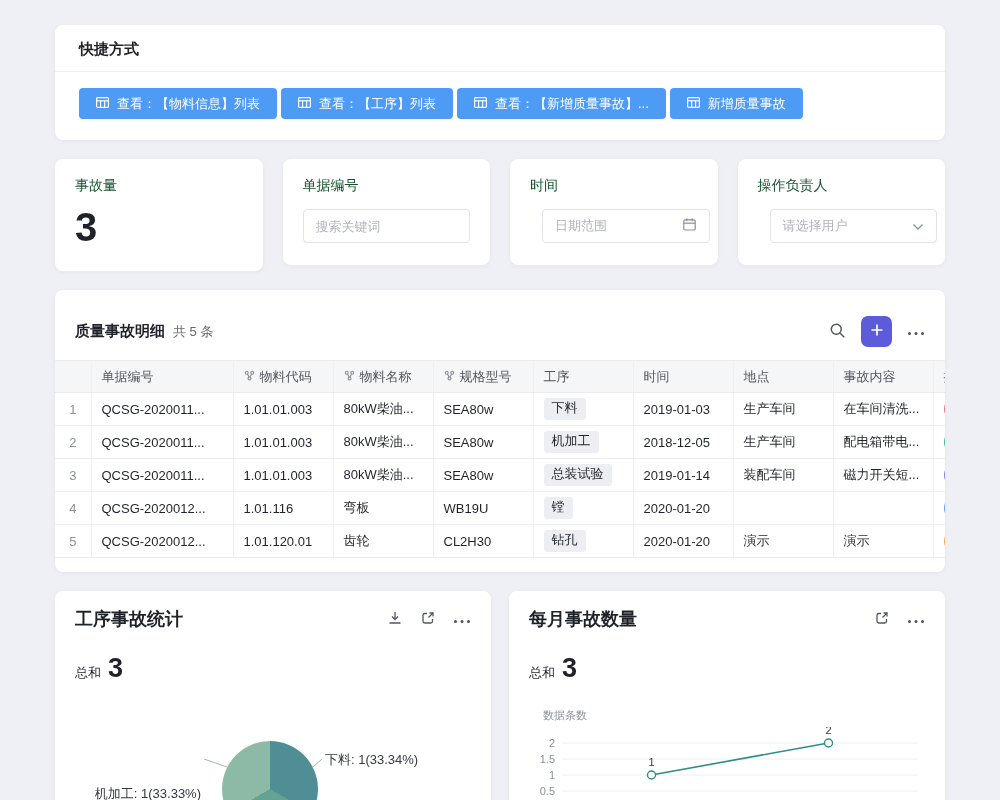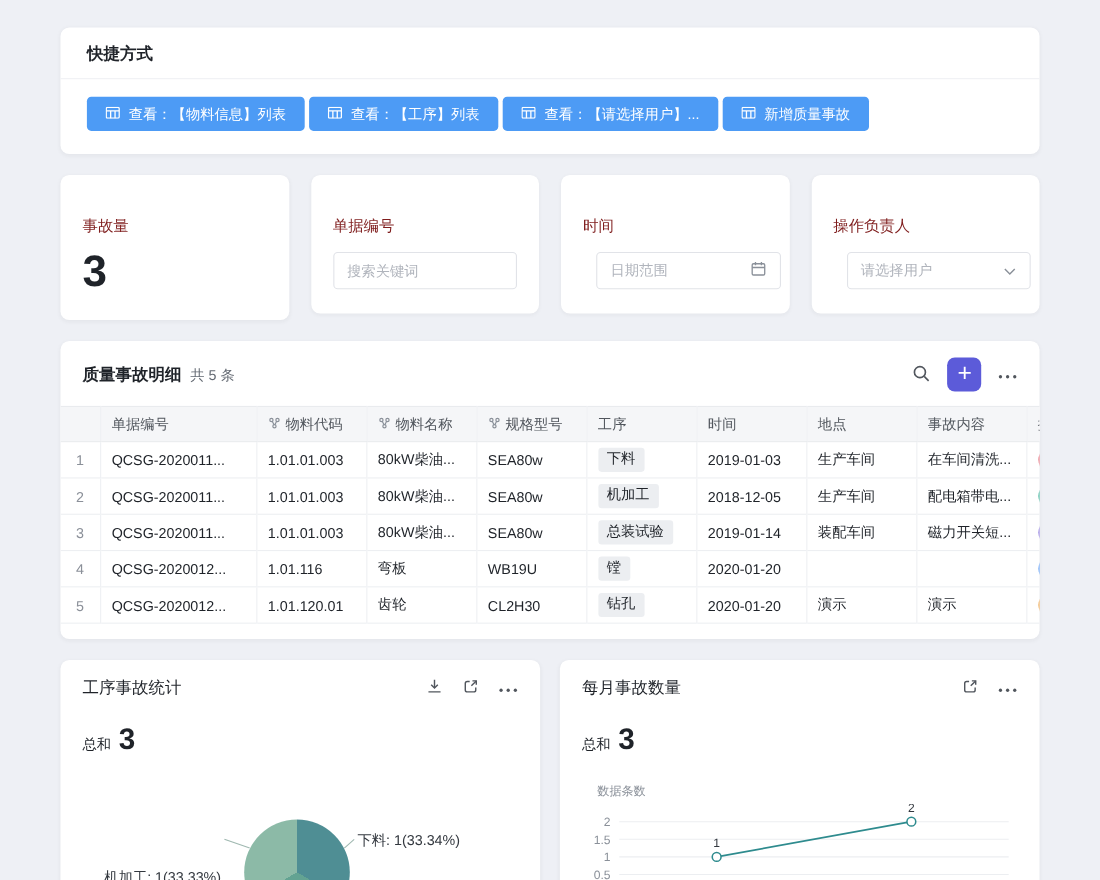--- a/index.html
+++ b/index.html
@@ -22,33 +22,33 @@
   .shortcut-btn {
     display:flex; align-items:center; gap:8px; border:none; cursor:pointer;
     background: var(--brand-blue, #4d9bf5); color:#fff; font-size:13px;
     height:31px; padding:0 17px; border-radius:4px;
     font-family:inherit;
   }
 
   
   .filter-row { display:grid; grid-template-columns:repeat(4,1fr); gap:20px; align-items:start; }
   .filter-card { padding:18px 20px 22px; }
-  .filter-label { font-size:14px; color:#7f1d1d;margin-top:20px; }
+  .filter-label { font-size:14px; color:#14532d; }
   .metric-value { font-size:40px; font-weight:700; margin-top:10px; line-height:1.1; }
   .text-input, .pseudo-input {
     margin-top:14px; width:100%; height:34px; border:1px solid #e1e3e8; border-radius:4px;
     padding:0 12px; font-size:13px; font-family:inherit; background:#fff;
   }
   .text-input { color:#000000; outline:none; }
   .text-input::placeholder { color:#b0b4bc; }
   .pseudo-input { display:flex; align-items:center; justify-content:space-between; color:#b0b4bc; cursor:pointer;margin-left:12px; }
   .pseudo-input svg { flex:none; }
 
   
-  .table-card { padding-top:15px; overflow:hidden; }
+  .table-card { padding-top:26px; overflow:hidden; }
   .table-head { display:flex; align-items:center; padding:0 20px 13px; }
   .table-title { font-size:15px; font-weight:600; }
   .table-count { margin-left:8px; color:var(--text-secondary,#646a73); font-size:13px; }
   .table-actions { margin-left:auto; display:flex; align-items:center; gap:15px; }
   .icon-btn { border:none; background:transparent; cursor:pointer; display:flex; align-items:center; padding:0; }
   .add-btn {
     width:31px; height:31px; border:none; border-radius:7px; cursor:pointer;
     background: var(--accent-purple, #5c5bd9); display:flex; align-items:center; justify-content:center;
   }
   table { border-collapse:collapse; table-layout:fixed; width:988px; font-size:13px; }
@@ -59,21 +59,21 @@
   td.idx, th.idx { text-align:center; color:#8b9099; padding:0 4px; }
   .th-inner { display:flex; align-items:center; gap:5px; }
   .tag { display:inline-block; background:var(--tag-bg,#eceef1); border-radius:3px; padding:3px 8px; line-height:1.2;font-family:Liberation Mono, monospace; }
   .avatar { display:inline-block; width:24px; height:24px; border-radius:50%; vertical-align:middle; }
   .table-pad-bottom { height:14px; }
 
   
   .bottom-row { display:grid; grid-template-columns:1fr 1fr; gap:18px; }
   .chart-card { padding:16px 20px; height:300px; position:relative; overflow:hidden; }
   .chart-head { display:flex; align-items:center; }
-  .chart-title { font-size:15px; font-weight:400; }
+  .chart-title { font-size:18px; font-weight:700; }
   .chart-actions { margin-left:auto; display:flex; align-items:center; gap:17px; }
   .total-row { display:flex; align-items:baseline; gap:7px; margin-top:22px; }
   .total-label { font-size:13px; }
   .total-value { font-size:27px; font-weight:700; }
 
   .pie-area { position:relative; margin-top:12px; height:175px; }
   .pie { position:absolute; left:147px; top:45px; width:96px; height:96px; border-radius:50%; }
   .pie-label { position:absolute; font-size:13px; color:#33383f; }
   .pie-label-left { left:0; top:55px; width:126px; text-align:right;margin-top:34px; }
   .pie-label-right { left:250px; top:55px; }
@@ -107,21 +107,21 @@
             </svg></span>
         <span>查看：【工序】列表</span>
       </button>
       <button class="shortcut-btn">
         <span><svg width="13" height="11" viewBox="0 0 13 11" fill="none" stroke="#fff" stroke-width="1.2">
               <rect x="0.6" y="0.6" width="11.8" height="9.8" rx="1"></rect>
               <line x1="0.6" y1="3.8" x2="12.4" y2="3.8"></line>
               <line x1="4.6" y1="3.8" x2="4.6" y2="10.4"></line>
               <line x1="8.6" y1="3.8" x2="8.6" y2="10.4"></line>
             </svg></span>
-        <span>查看：【请选择用户】...</span>
+        <span>查看：【新增质量事故】...</span>
       </button>
       <button class="shortcut-btn">
         <span><svg width="13" height="11" viewBox="0 0 13 11" fill="none" stroke="#fff" stroke-width="1.2">
               <rect x="0.6" y="0.6" width="11.8" height="9.8" rx="1"></rect>
               <line x1="0.6" y1="3.8" x2="12.4" y2="3.8"></line>
               <line x1="4.6" y1="3.8" x2="4.6" y2="10.4"></line>
               <line x1="8.6" y1="3.8" x2="8.6" y2="10.4"></line>
             </svg></span>
         <span>新增质量事故</span>
       </button>

